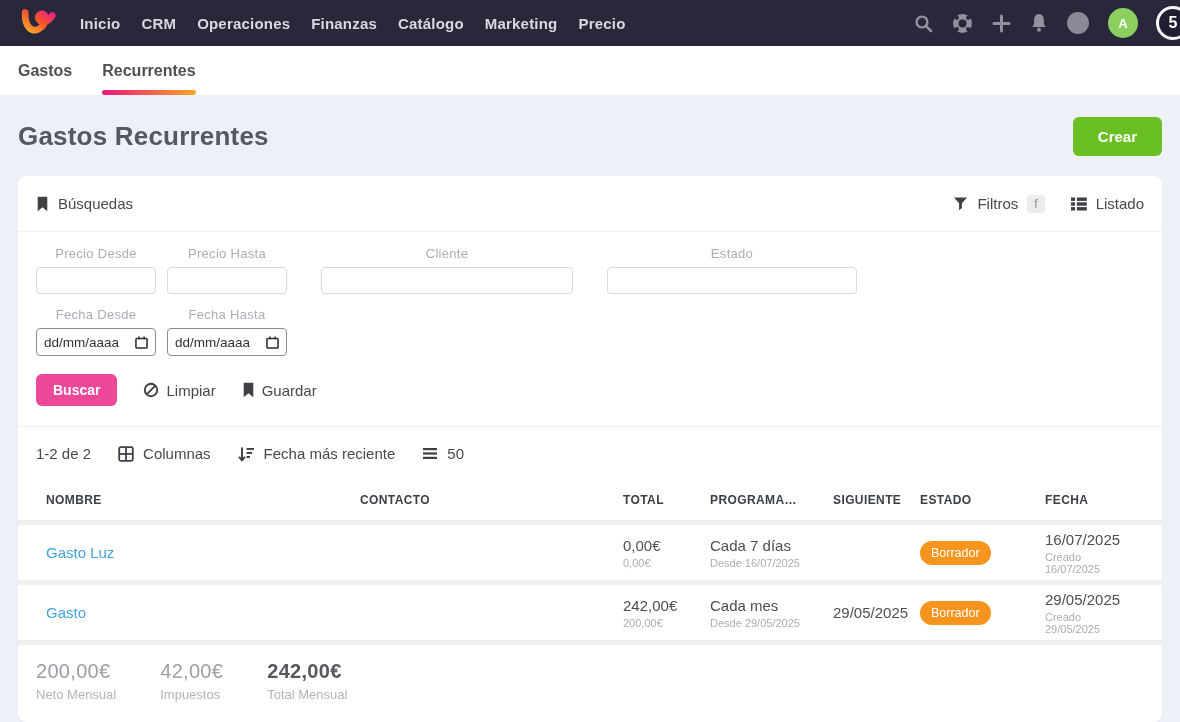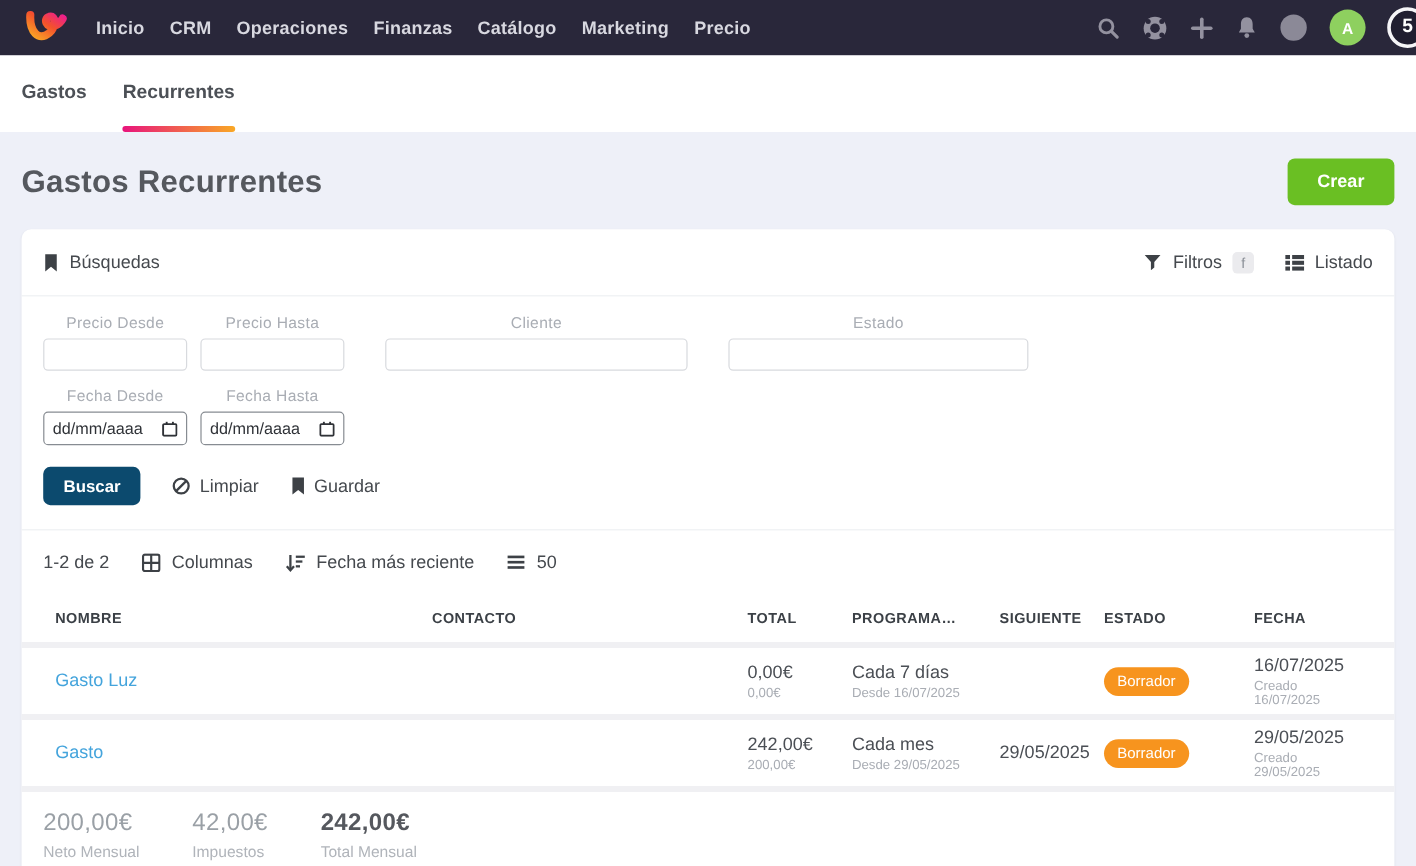--- a/index.html
+++ b/index.html
@@ -14,21 +14,21 @@
   .nav-right { margin-left:auto; display:flex; align-items:center; gap:19px; position:relative; padding-right:26px; }
   .nav-icon { display:flex; align-items:center; cursor:pointer; }
   .circle-avatar-gray { width:22px; height:22px; border-radius:50%; background:#8b8997; }
   .avatar-green { width:30px; height:30px; border-radius:50%; background:#8ed05f; color:#fff;
                   font-size:13px; font-weight:700; display:flex; align-items:center; justify-content:center; z-index:2; }
   .edge-widget { position:absolute; right:-26px; top:50%; transform:translateY(-50%); width:34px; height:34px;
                  border-radius:50%; background:#201e30; border:3px solid #f5f5f7; color:#fff; font-weight:700;
                  font-size:16px; display:flex; align-items:center; justify-content:center; z-index:1; }
 
   
-  .tabsbar { height:64px; background:#fff; display:flex; align-items:stretch; padding:0 18px; gap:30px; }
+  .tabsbar { height:49px; background:#fff; display:flex; align-items:stretch; padding:0 18px; gap:30px; }
   .tab { position:relative; font-size:16px; font-weight:700; color:#4c5056; display:flex; align-items:center; cursor:pointer; }
   .tab-underline { position:absolute; left:0; right:0; bottom:0; height:5px; border-radius:3px;
                    background:linear-gradient(90deg,#e8147c,#f9a825); }
 
   
   .page { padding:0 18px; }
   .title-row { display:flex; justify-content:space-between; align-items:center; margin-top:22px; }
   .page-title { font-size:26px; font-weight:700; color:#55585e; letter-spacing:.2px; }
   .btn-create { background:#6abf23; color:#fff; font-weight:700; font-size:15px; border:none; border-radius:6px;
                 padding:11px 25px; cursor:pointer; font-family:inherit; }
@@ -50,21 +50,21 @@
   .finput { height:27px; border:1px solid #d8dade; border-radius:4px; width:100%; font-family:inherit;
             font-size:14px; padding:0 8px; color:#3c4045; outline:none; }
   .w-price { width:120px; }
   .w-cliente { width:252px; }
   .w-estado { width:250px; }
   .ml11 { margin-left:11px; }  .ml34 { margin-left:34px; }
   .frow2 { margin-top:13px; display:flex; gap:11px; }
   .datebox { width:120px; height:28px; border:1px solid #878c92; border-radius:4px; display:flex; align-items:center;
              justify-content:space-between; padding:0 7px; font-size:13.5px; color:#2f3237; cursor:pointer; }
   .actions { display:flex; align-items:center; gap:26px; margin:18px 0 20px; }
-  .btn-search { background:#0c4a6e; color:#fff; font-weight:700; font-size:14px; border-radius:6px; padding:8px 17px;
+  .btn-search { background:#ec4899; color:#fff; font-weight:700; font-size:14px; border-radius:6px; padding:8px 17px;
                 border:none; cursor:pointer; font-family:inherit; }
   .link-btn { display:flex; align-items:center; gap:7px; font-size:15px; color:#45494e; cursor:pointer; }
 
   
   .results { height:54px; display:flex; align-items:center; gap:27px; padding:0 18px; border-top:1px solid #eef0f3;
              font-size:15px; color:#45494e; }
   .res-group { display:flex; align-items:center; gap:9px; cursor:pointer; }
 
   
   .tgrid { display:grid; grid-template-columns:314px 263px 87px 123px 87px 125px 1fr; padding:0 28px; align-items:center; }

